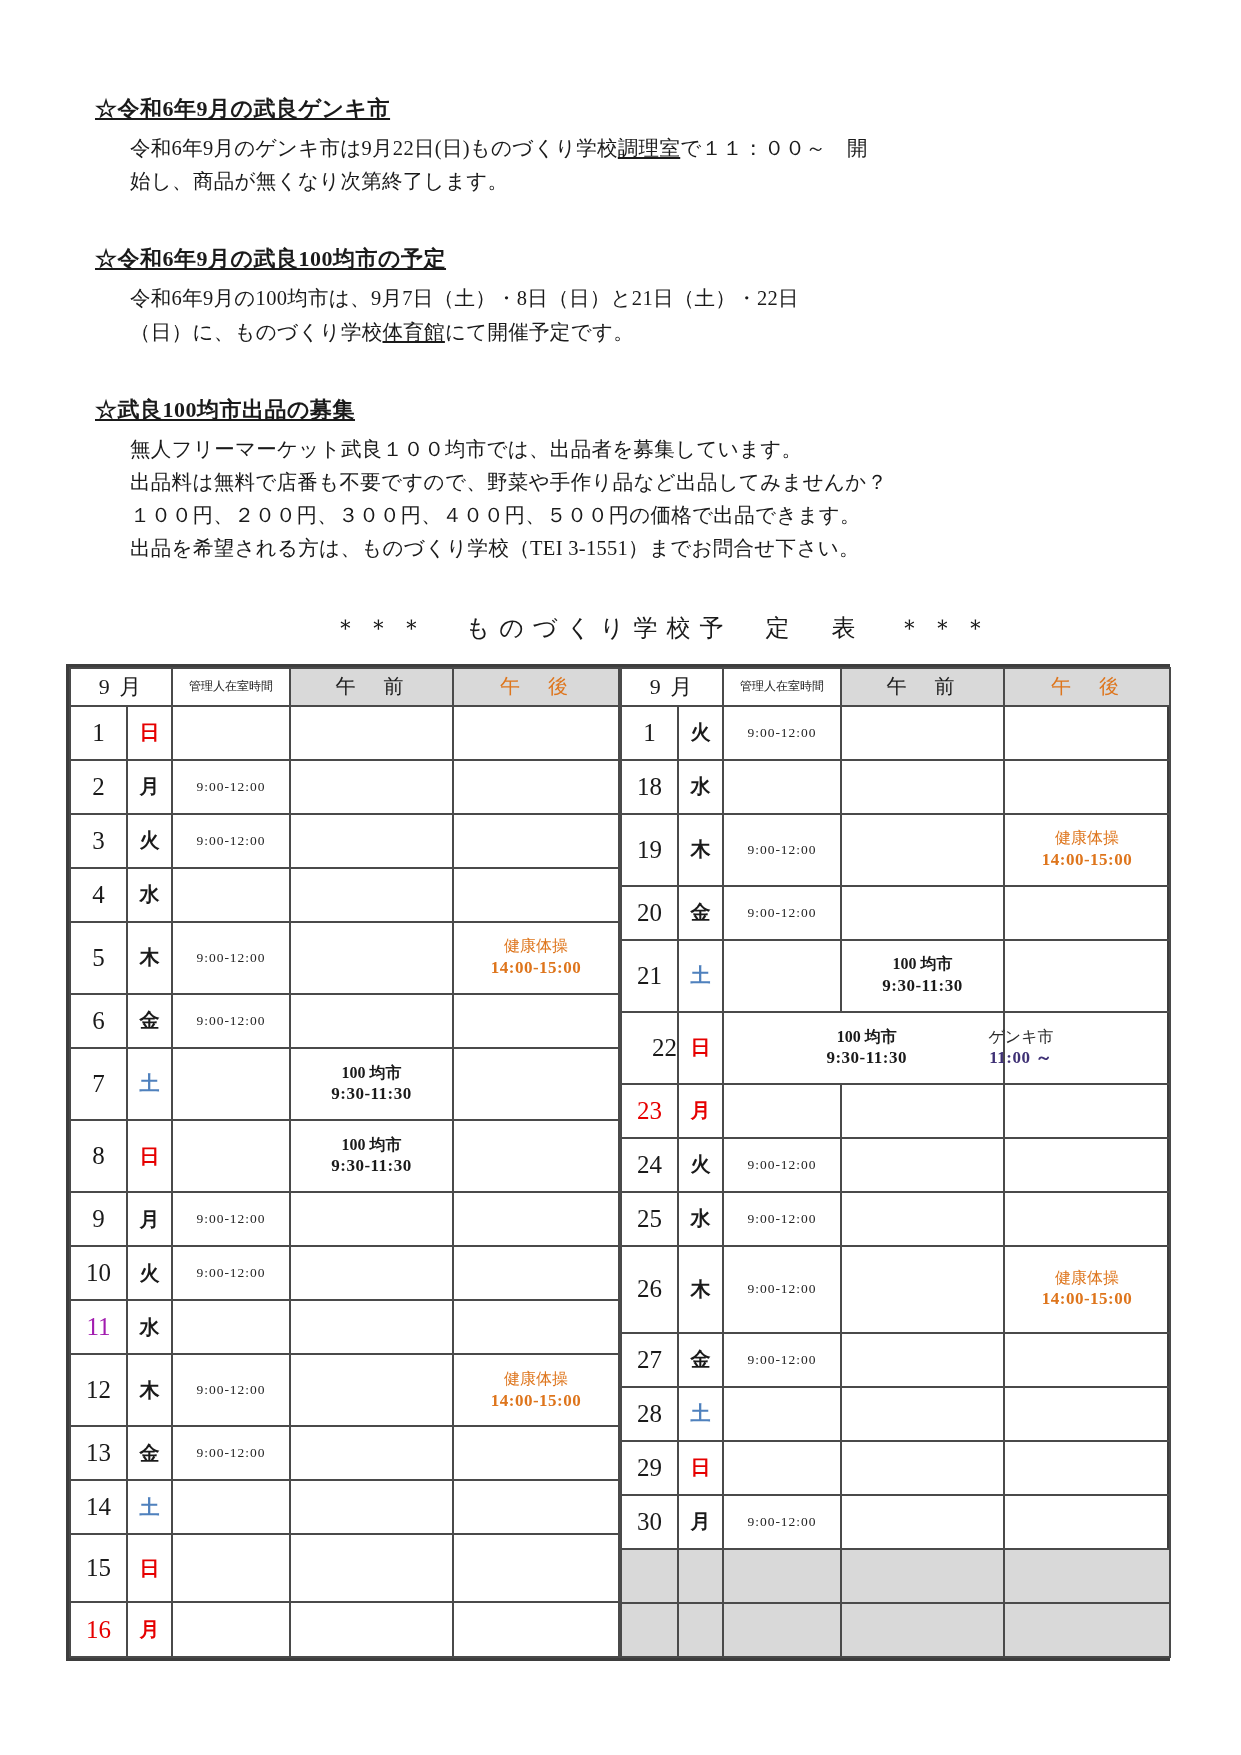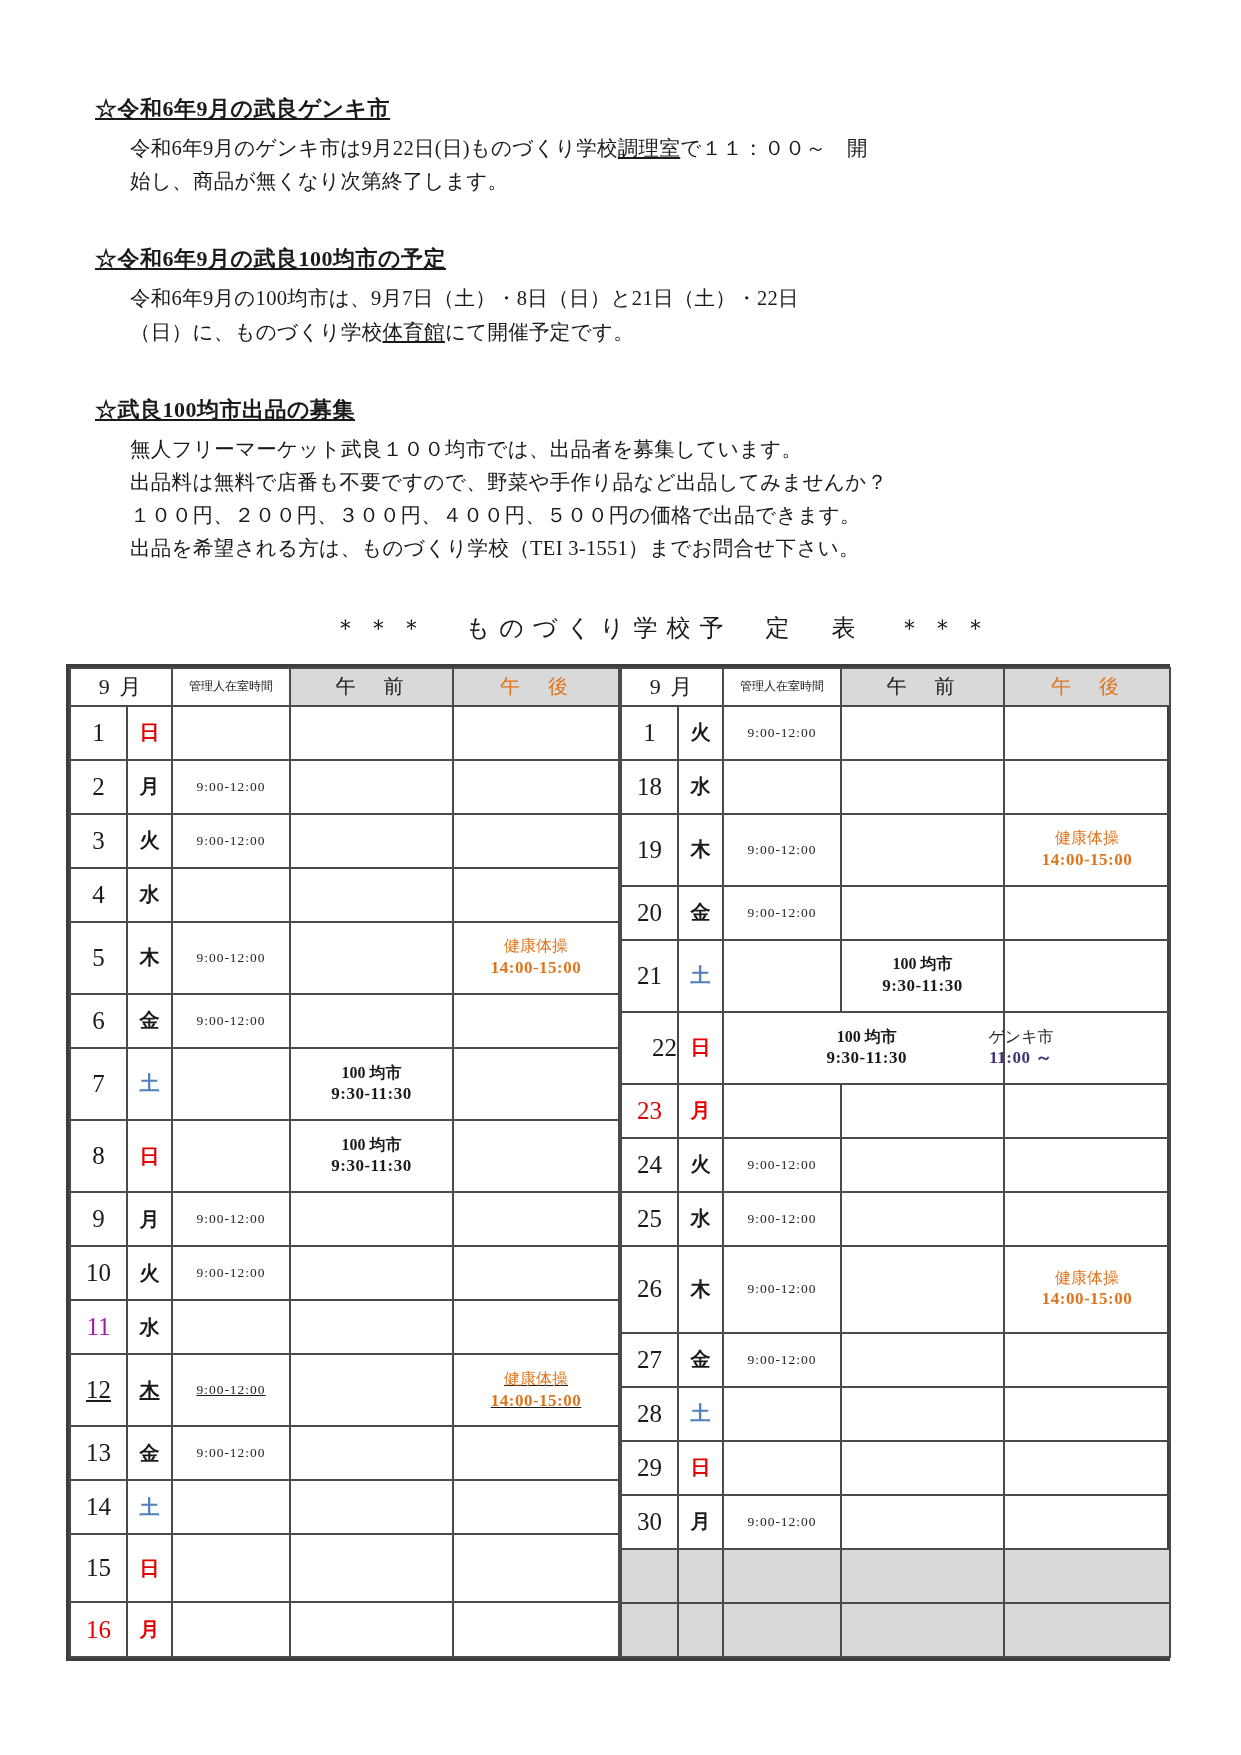--- a/index.html
+++ b/index.html
@@ -183,21 +183,21 @@
             <td class="am"></td>
             <td class="pm"></td>
           </tr>
           <tr style="height: 54px;">
             <td class="num" style="color: #a21caf;">11</td>
             <td class="wd" style="color: rgb(26, 26, 26);">水</td>
             <td class="kanri"></td>
             <td class="am"></td>
             <td class="pm"></td>
           </tr>
-          <tr style="height: 72px; text-decoration: underline;">
+          <tr style="height: 72px;">
             <td class="num" style="color: rgb(26, 26, 26);">12</td>
             <td class="wd" style="color: rgb(26, 26, 26);">木</td>
             <td class="kanri">9:00-12:00</td>
             <td class="am"></td>
             <td class="pm">
               <div class="ev ev-taiso">
                 <span class="l1" style="color: rgb(222, 117, 28);">健康体操</span>
                 <span class="l2" style="color: rgb(222, 117, 28);">14:00-15:00</span>
               </div>
             </td>

